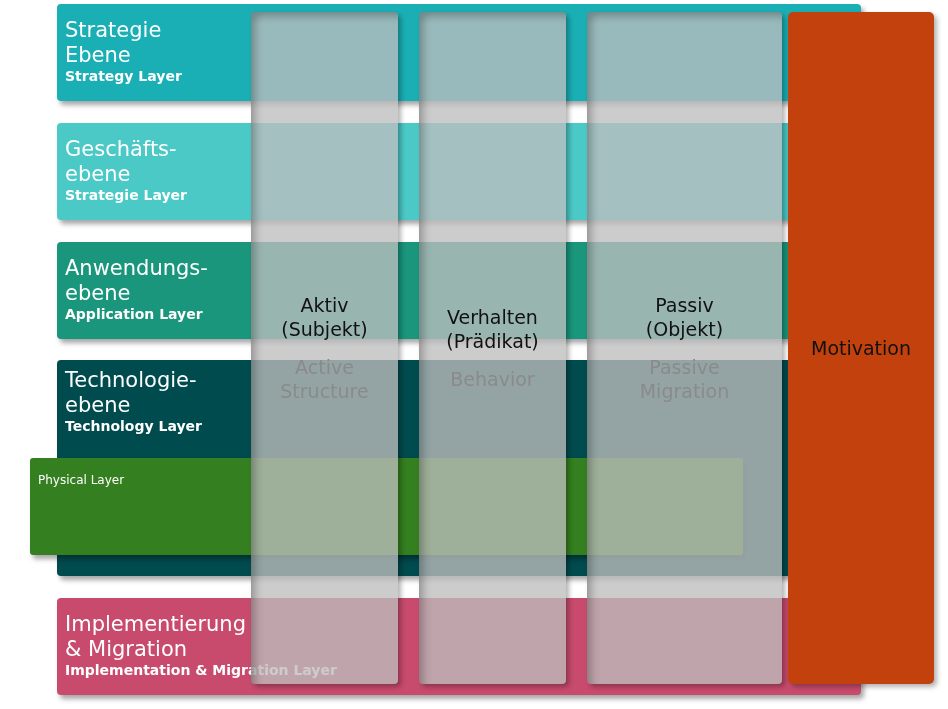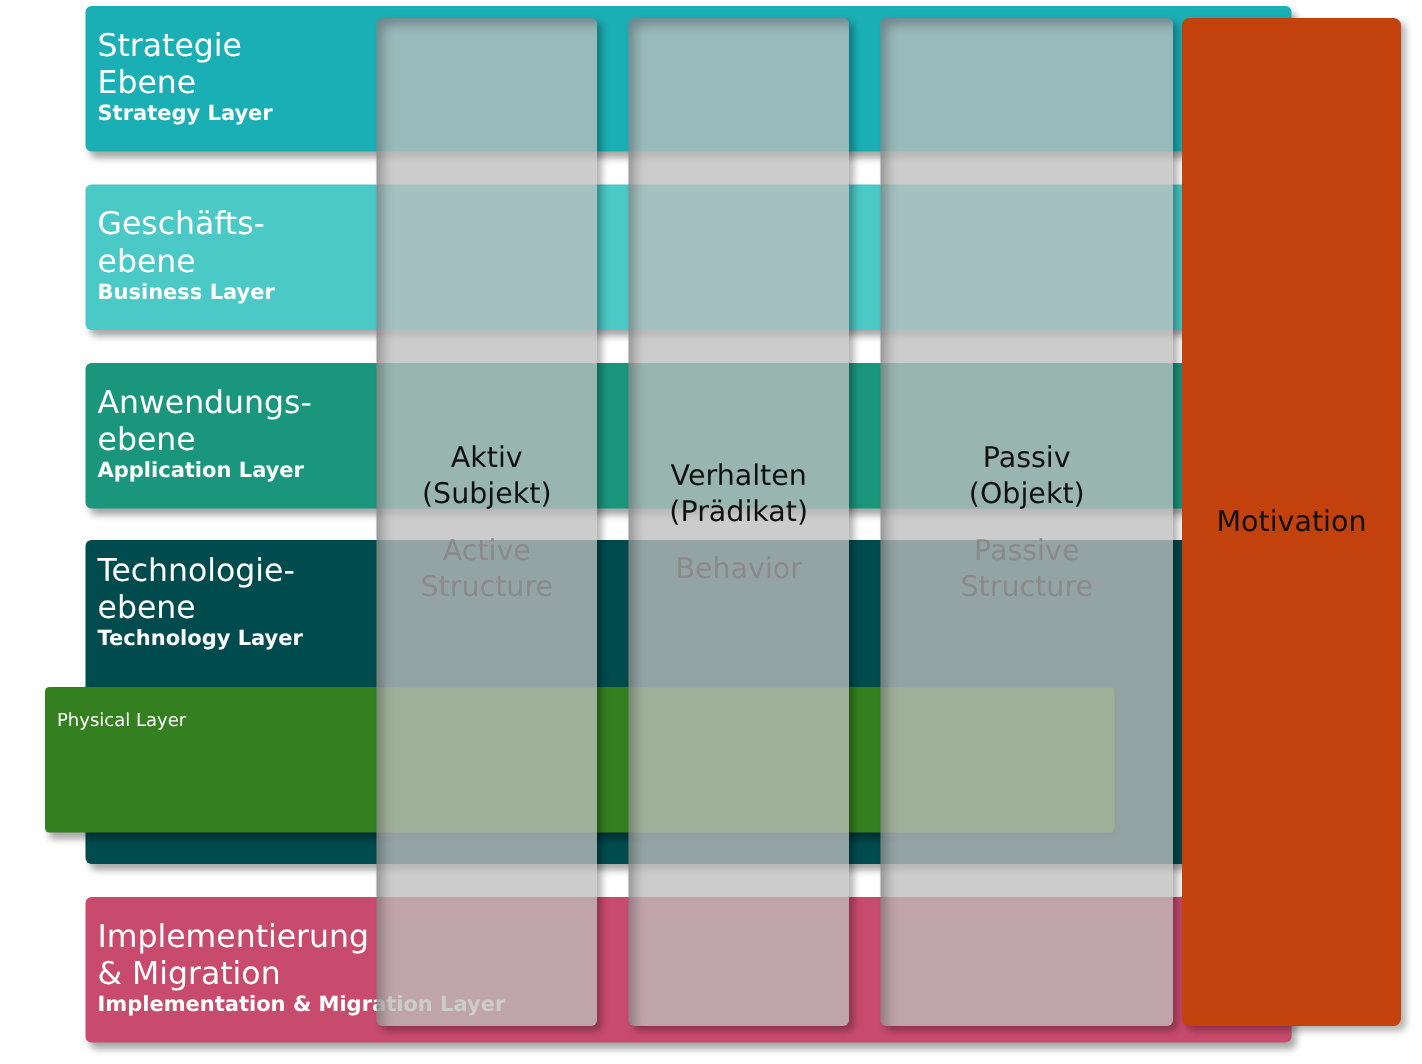--- a/index.html
+++ b/index.html
@@ -46,21 +46,21 @@
 <body>
 
 <div class="layer" id="l-strategy" style="background: rgb(26, 175, 181);">
   <div class="title">Strategie
 Ebene</div>
   <div class="subtitle">Strategy Layer</div>
 </div>
 <div class="layer" id="l-business" style="background: rgb(74, 201, 199);">
   <div class="title">Geschäfts-
 ebene</div>
-  <div class="subtitle">Business Layer</div>
+  <div class="subtitle">Strategie Layer</div>
 </div>
 <div class="layer" id="l-application" style="background: rgb(26, 150, 125);">
   <div class="title">Anwendungs-
 ebene</div>
   <div class="subtitle">Application Layer</div>
 </div>
 <div class="layer" id="l-technology" style="background: rgb(0, 75, 78);">
   <div class="title">Technologie-
 ebene</div>
   <div class="subtitle">Technology Layer</div>
@@ -82,18 +82,18 @@
 </div>
 <div class="column" id="col-behavior">
   <div class="c-de">Verhalten
 (Prädikat)</div>
   <div class="c-en">Behavior</div>
 </div>
 <div class="column" id="col-passive">
   <div class="c-de">Passiv
 (Objekt)</div>
   <div class="c-en">Passive
-Structure</div>
+Migration</div>
 </div>
 
 <div id="motivation">
   <span>Motivation</span>
 </div>
 
 </body></html>

